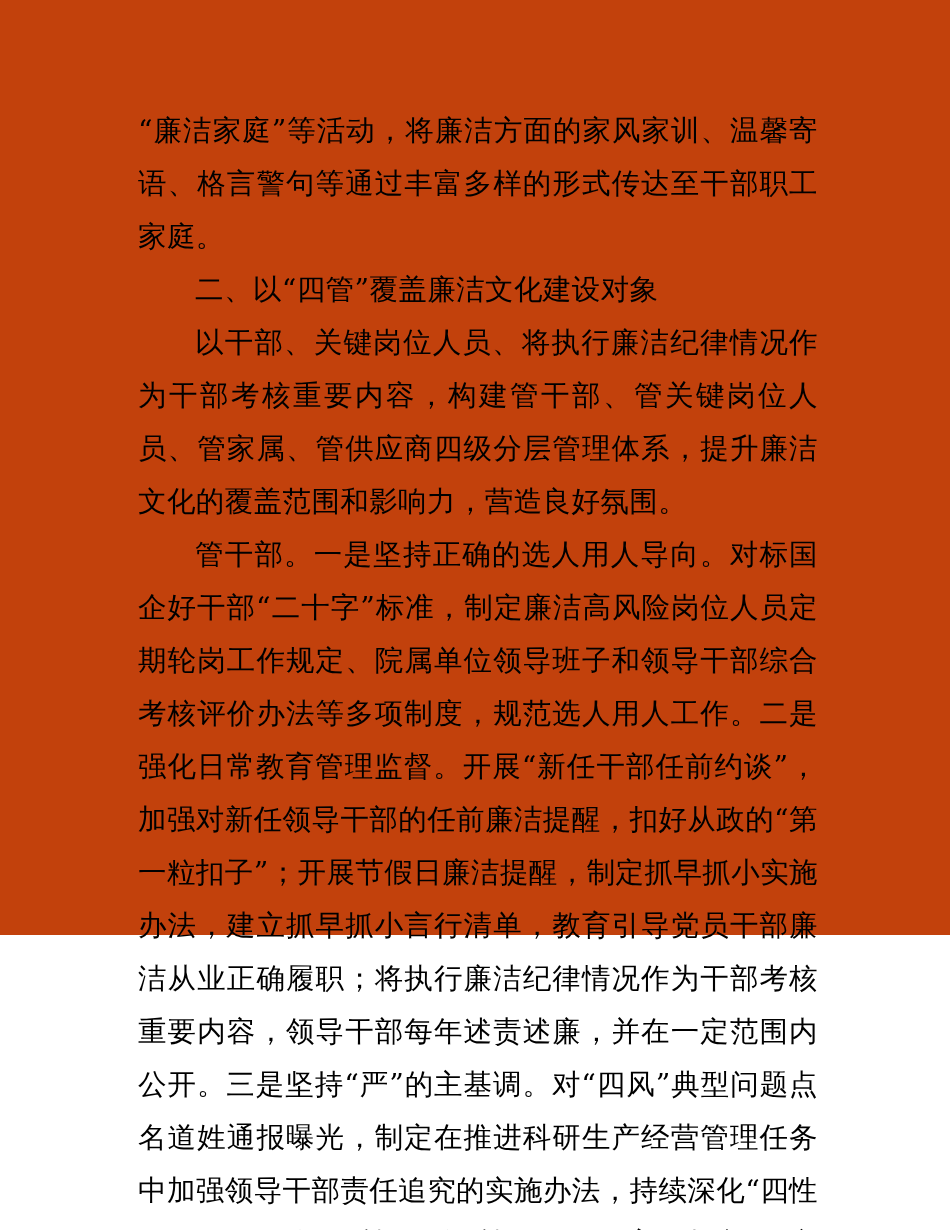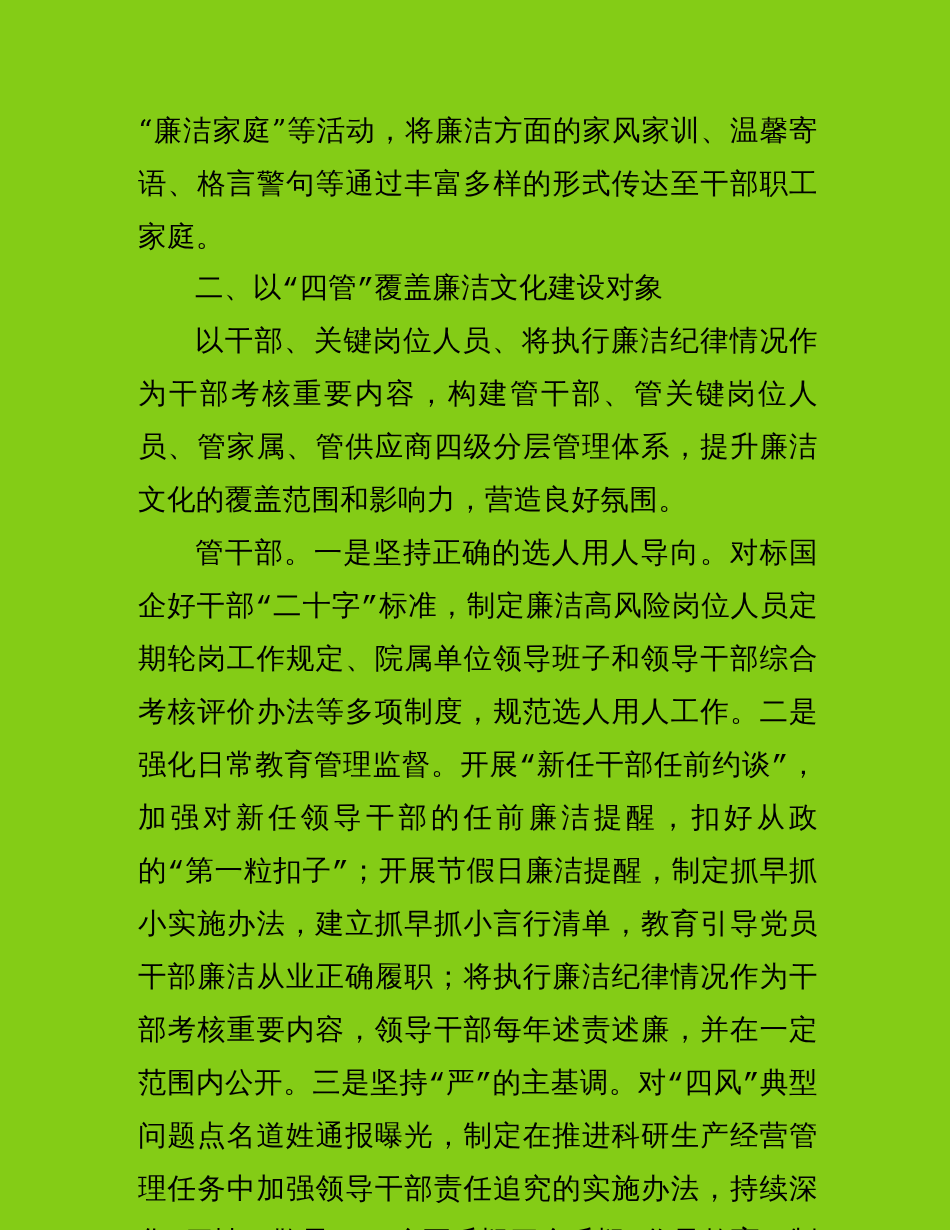--- a/index.html
+++ b/index.html
@@ -10,41 +10,40 @@
   body {
     width: 950px;
     height: 1230px;
     font-family: "DejaVu Serif", "Liberation Serif", serif;
     color: #000000;
     overflow: hidden;
   }
   .page {
     box-sizing: border-box;
     width: 950px;
-    height: 1230px;
+    height: 935px;
     padding: 104px 132px 92px 138px;
-    background: #84cc16;
+    background: #c2410c;
   }
   .doc-body {
     font-size: 28.5px;
     line-height: 53px;
     text-align: justify;
     text-justify: inter-ideograph;
     letter-spacing: 0.4px;
   }
   .para {
     margin: 0 0 0 0;
     text-indent: 2em;
   }
   .para.first {
     text-indent: 0;
   }
   .para + .para {
     margin-top: 0px;
-    font-family: Liberation Mono, monospace;
   }
 </style>
 </head>
 <body>
 
 <div class="page">
   <div class="doc-body">
     <p class="para first">“廉洁家庭”等活动，将廉洁方面的家风家训、温馨寄语、格言警句等通过丰富多样的形式传达至干部职工家庭。</p>
     <p class="para">二、以“四管”覆盖廉洁文化建设对象</p>
     <p class="para">以干部、关键岗位人员、将执行廉洁纪律情况作为干部考核重要内容，构建管干部、管关键岗位人员、管家属、管供应商四级分层管理体系，提升廉洁文化的覆盖范围和影响力，营造良好氛围。</p>

